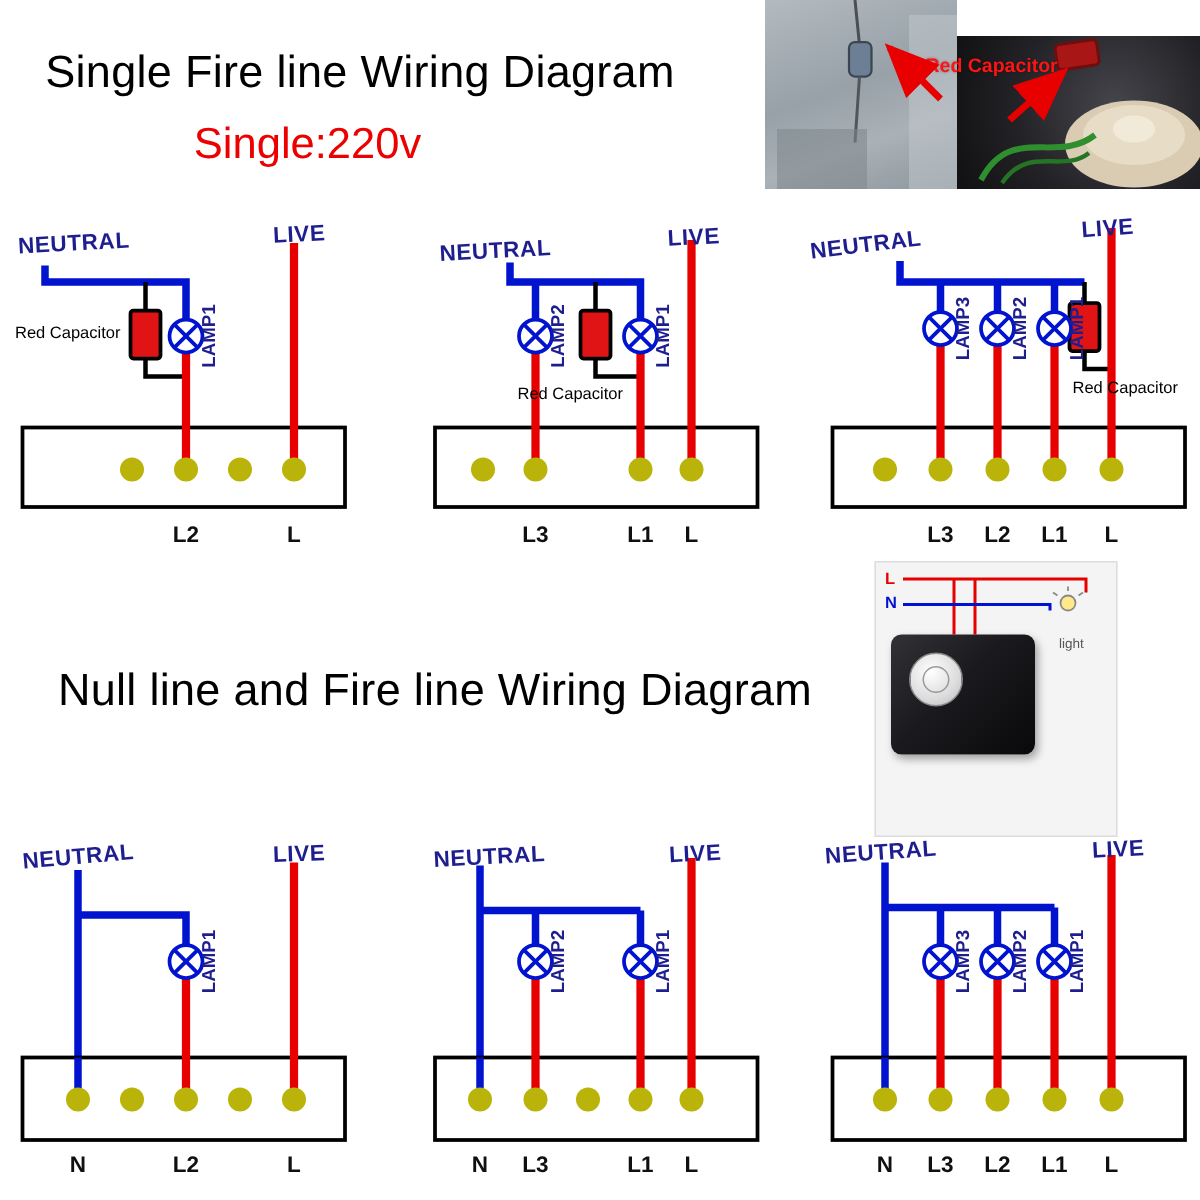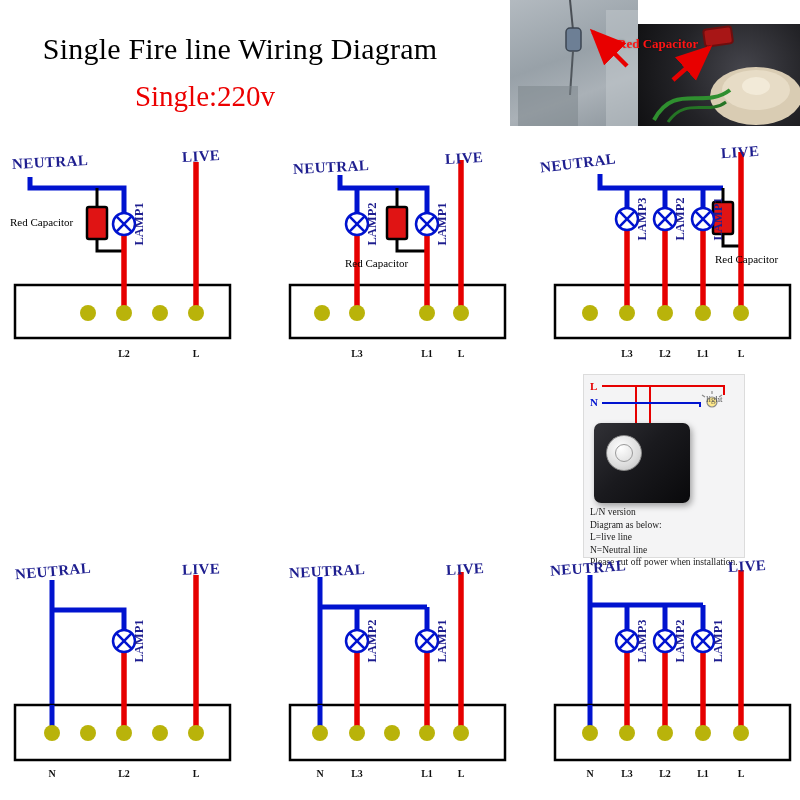--- a/index.html
+++ b/index.html
@@ -1,24 +1,24 @@
 <!DOCTYPE html>
 <html><head>
 <meta charset="utf-8">
 <style>
   html,body{margin:0;padding:0;background:#fff;}
   .stage{position:relative;width:800px;height:800px;background:#ffffff;overflow:hidden;
-         font-family:Liberation Serif, serif;}
+         font-family:Liberation Sans, sans-serif;}
   .abs{position:absolute;}
   .title{font-size:30px;color:#000;text-align:center;white-space:nowrap;letter-spacing:.2px;}
   .voltage{font-size:29px;color:#ec0000;text-align:center;white-space:nowrap;}
   .wlabel{position:absolute;font-weight:bold;font-size:15px;color:#1e1e8f;letter-spacing:.4px;white-space:nowrap;}
   .lamp-label{position:absolute;font-weight:bold;font-size:12.5px;color:#1e1e8f;white-space:nowrap;
               transform:translate(-50%,-50%) rotate(-90deg);}
-  .term{position:absolute;font-weight:bold;font-size:10px;color:#101010;transform:translateX(-50%);white-space:nowrap;}
+  .term{position:absolute;font-weight:bold;font-size:15px;color:#101010;transform:translateX(-50%);white-space:nowrap;}
   .capnote{position:absolute;font-size:11px;color:#000;white-space:nowrap;}
   .photo1{background:linear-gradient(160deg,#b3bac0 0%,#98a1a8 45%,#aab1b7 70%,#8d969d 100%);}
   .photo2{background:radial-gradient(circle at 65% 45%,#45454c 0%,#232327 55%,#101012 100%);}
   .redcap-photo-label{position:absolute;font-weight:bold;font-size:13px;color:#ff1414;white-space:nowrap;text-shadow:0 0 2px #00000055;}
   .card{background:#f4f4f5;border:1px solid #dcdcdc;}
   .card-caption{font-size:9.5px;color:#1a1a1a;line-height:1.32;}
   .card-caption span{display:block;}
   .panel{background:linear-gradient(135deg,#313136 0%,#1a1a1e 45%,#09090b 100%);border-radius:7px;
          box-shadow:2px 3px 6px rgba(0,0,0,.35);}
   .dial{border-radius:50%;background:radial-gradient(circle at 40% 35%,#ffffff 0%,#dcdcdc 60%,#b9b9b9 100%);border:1px solid #8a8a8a;}
@@ -27,20 +27,21 @@
   .lighttext{position:absolute;font-size:9px;color:#555;white-space:nowrap;}
 </style>
 </head>
 <body>
 
 <div class="stage">
 
   <div class="abs title" style="left:10px;top:32px;width:460px;">Single Fire line Wiring Diagram</div>
   <div class="abs voltage" style="left:60px;top:80px;width:290px;">Single:220v</div>
 
+  <div class="abs title" style="left:20px;top:444px;width:540px;">Null line and Fire line Wiring Diagram</div>
 
   <div class="abs" style="left:505px;top:0;width:295px;height:130px;">
     <div class="abs photo1" style="left:5px;top:0;width:128px;height:126px;">
       <svg width="128" height="126">
         <line x1="60" y1="0" x2="63" y2="30" stroke="#4a4f55" stroke-width="2"></line>
         <rect x="56" y="28" width="15" height="23" rx="4" fill="#6d7f95" stroke="#3c4652" stroke-width="1.5"></rect>
         <line x1="63" y1="51" x2="60" y2="95" stroke="#50565c" stroke-width="2"></line>
         <rect x="8" y="86" width="60" height="40" fill="#7d868d" opacity="0.55"></rect>
         <rect x="96" y="10" width="32" height="116" fill="#c3c9ce" opacity="0.5"></rect>
       </svg>
@@ -188,32 +189,25 @@
       <line x1="52" y1="11" x2="52" y2="48" stroke="#e60000" stroke-width="2"></line>
       <line x1="66" y1="11" x2="66" y2="48" stroke="#e60000" stroke-width="2"></line>
       <polyline points="18,28 116,28 116,32" fill="none" stroke="#0013cf" stroke-width="2"></polyline>
       <g>
         <circle cx="128" cy="27" r="5" fill="#ffe98a" stroke="#8a8a8a" stroke-width="1.2"></circle>
         <line x1="128" y1="19" x2="128" y2="16" stroke="#8a8a8a" stroke-width="1.2"></line>
         <line x1="121" y1="22" x2="118" y2="20" stroke="#8a8a8a" stroke-width="1.2"></line>
         <line x1="135" y1="22" x2="138" y2="20" stroke="#8a8a8a" stroke-width="1.2"></line>
       </g>
     </svg>
-    <div class="lighttext" style="left:122px;top:19px;text-align:right;">light</div>
+    <div class="lighttext" style="left:122px;top:49px;text-align:right;">light</div>
     <div class="abs panel" style="left:10px;top:48px;width:96px;height:80px;">
       <div class="abs dial" style="left:12px;top:12px;width:34px;height:34px;">
         <div class="abs dial-inner" style="left:8px;top:8px;width:16px;height:16px;"></div>
       </div>
-    </div>
-    <div class="abs card-caption" style="left:6px;top:131px;width:150px;">
-      <span>L/N version</span>
-      <span>Diagram as below:</span>
-      <span>L=live line</span>
-      <span>N=Neutral line</span>
-      <span>Please cut off power when installation.</span>
     </div>
   </div>
 
   <div class="abs" style="left:10px;top:555px;width:230px;height:240px;">
     <svg width="230" height="240">
       <line x1="42" y1="25" x2="42" y2="178" stroke="#0013cf" stroke-width="5"></line>
       <polyline points="42,55 114,55 114,75" fill="none" stroke="#0013cf" stroke-width="5"></polyline>
       <rect x="5" y="150" width="215" height="55" fill="#fff" stroke="#000" stroke-width="2.5"></rect>
       <line x1="42" y1="150" x2="42" y2="178" stroke="#0013cf" stroke-width="5"></line>
       <line x1="114" y1="95" x2="114" y2="178" stroke="#e60000" stroke-width="5.5"></line>

